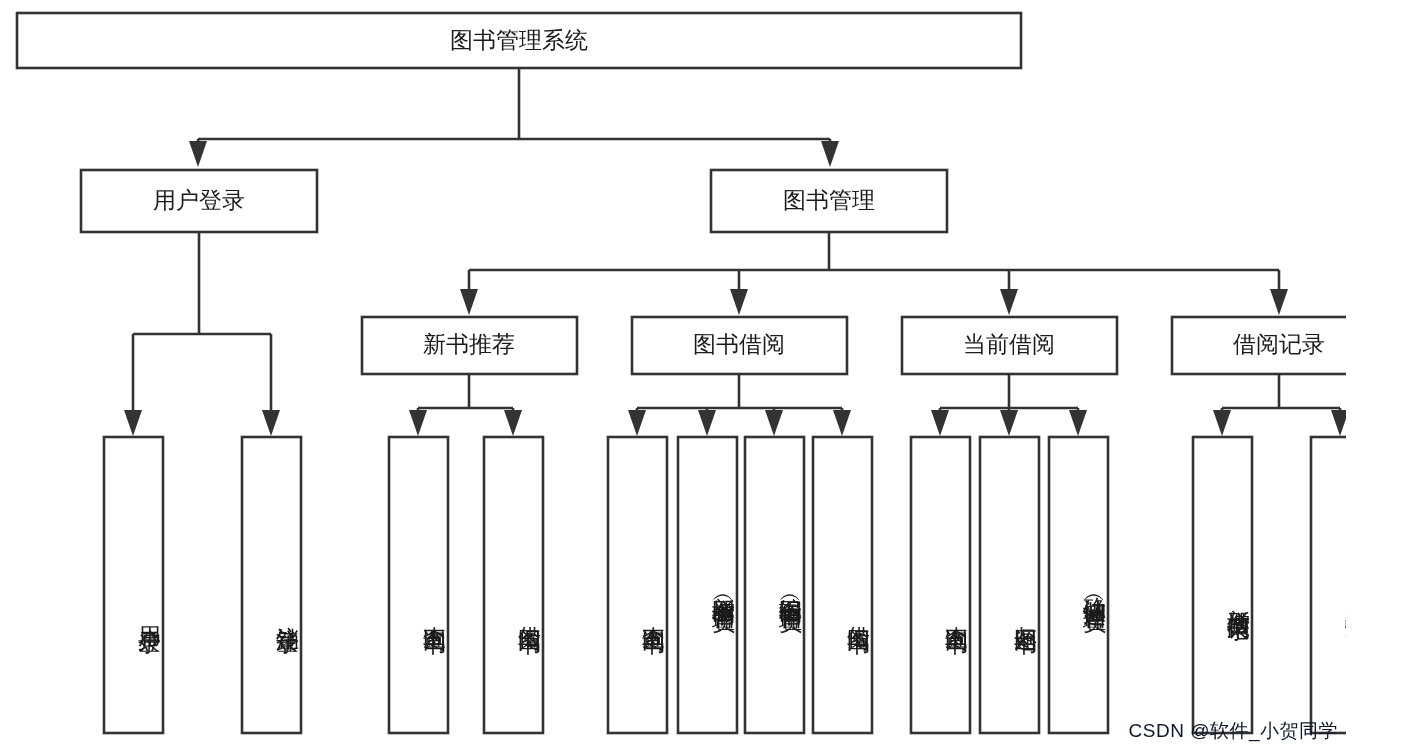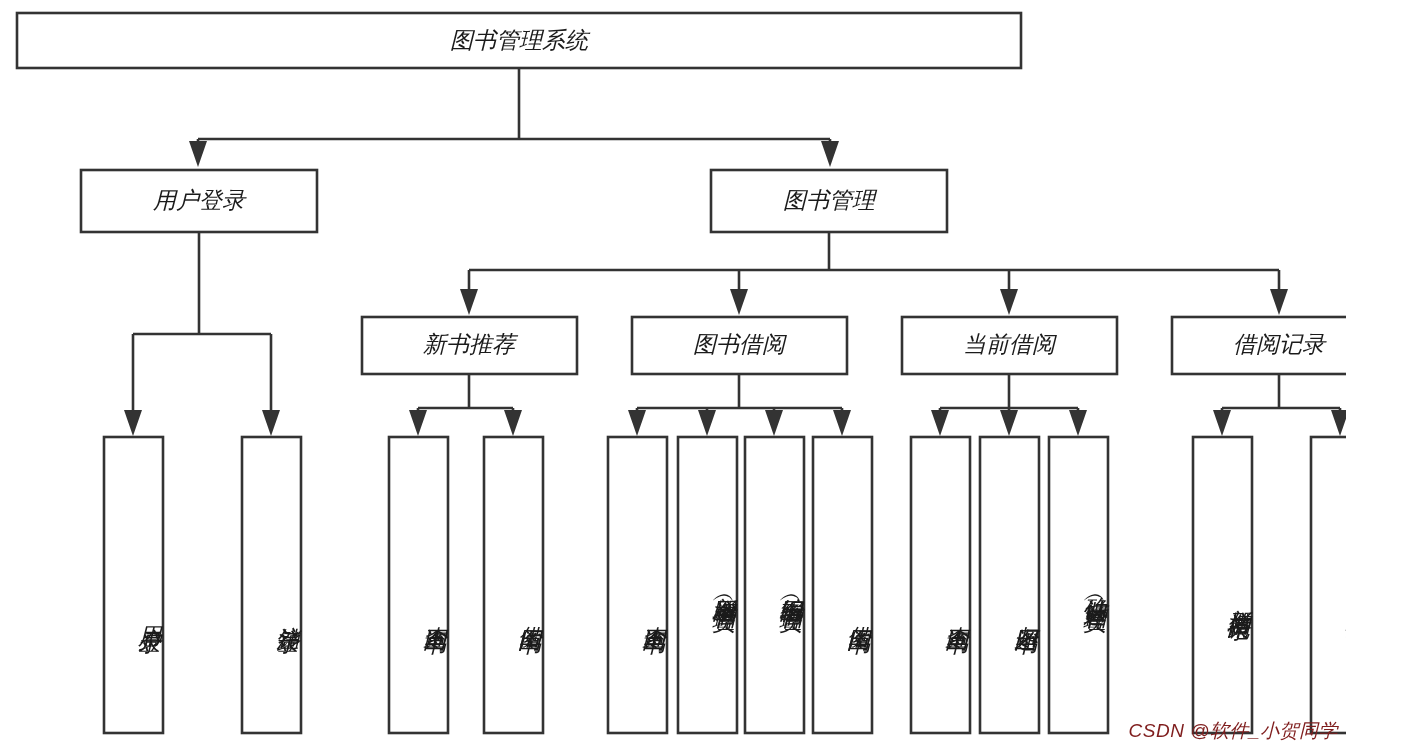--- a/index.html
+++ b/index.html
@@ -10,21 +10,20 @@
   }
   body {
     font-family: "Liberation Sans", "DejaVu Sans", sans-serif;
   }
   #diagram-root {
     position: relative;
     width: 1346px;
     height: 747px;
     background: #ffffff;
     overflow: hidden;
-    font-style: italic;
   }
   svg.diagram-canvas {
     position: absolute;
     left: 0;
     top: 0;
     width: 1405px;
     height: 747px;
   }
   .node-box {
     fill: #ffffff;
@@ -67,21 +66,21 @@
     white-space: nowrap;
     pointer-events: none;
     user-select: none;
   }
   .watermark {
     position: absolute;
     right: 8px;
     bottom: 3px;
     font-family: "Liberation Sans", "DejaVu Sans", sans-serif;
     font-size: 19px;
-    color: #7f1d1d;
+    color: #0f172a;
     letter-spacing: 0.5px;
     white-space: nowrap;
     user-select: none;
   }
 </style>
 </head>
 <body>
 
 <div id="diagram-root">
 

